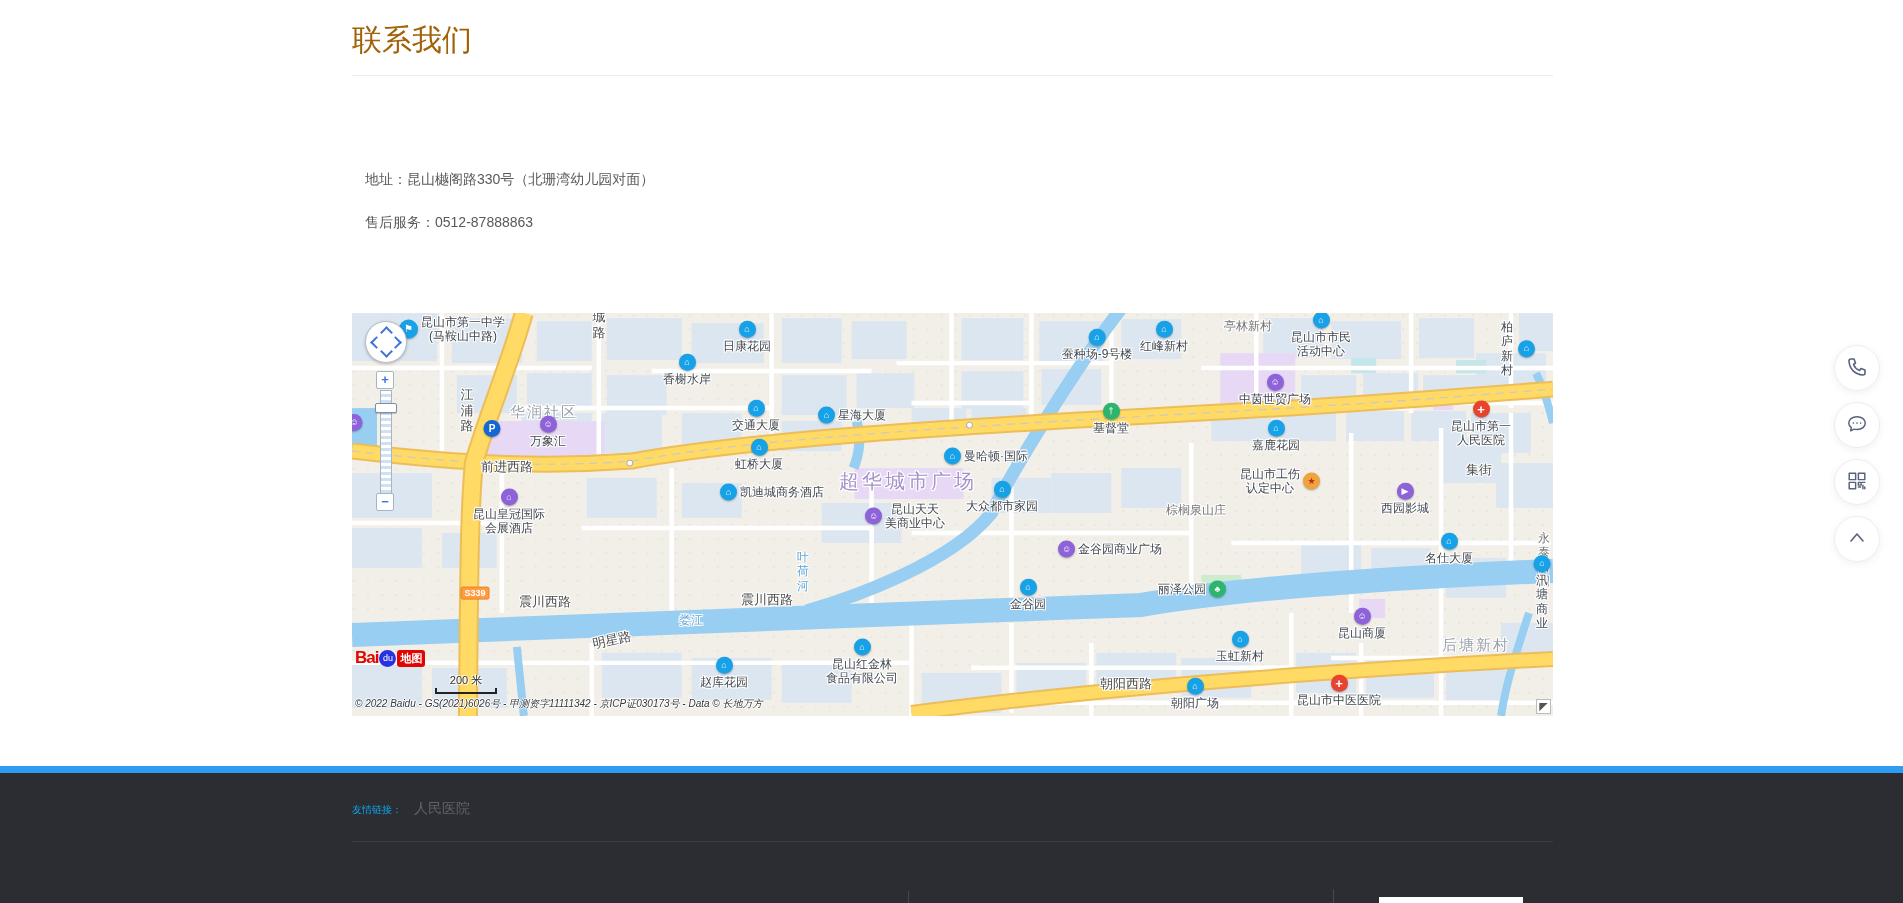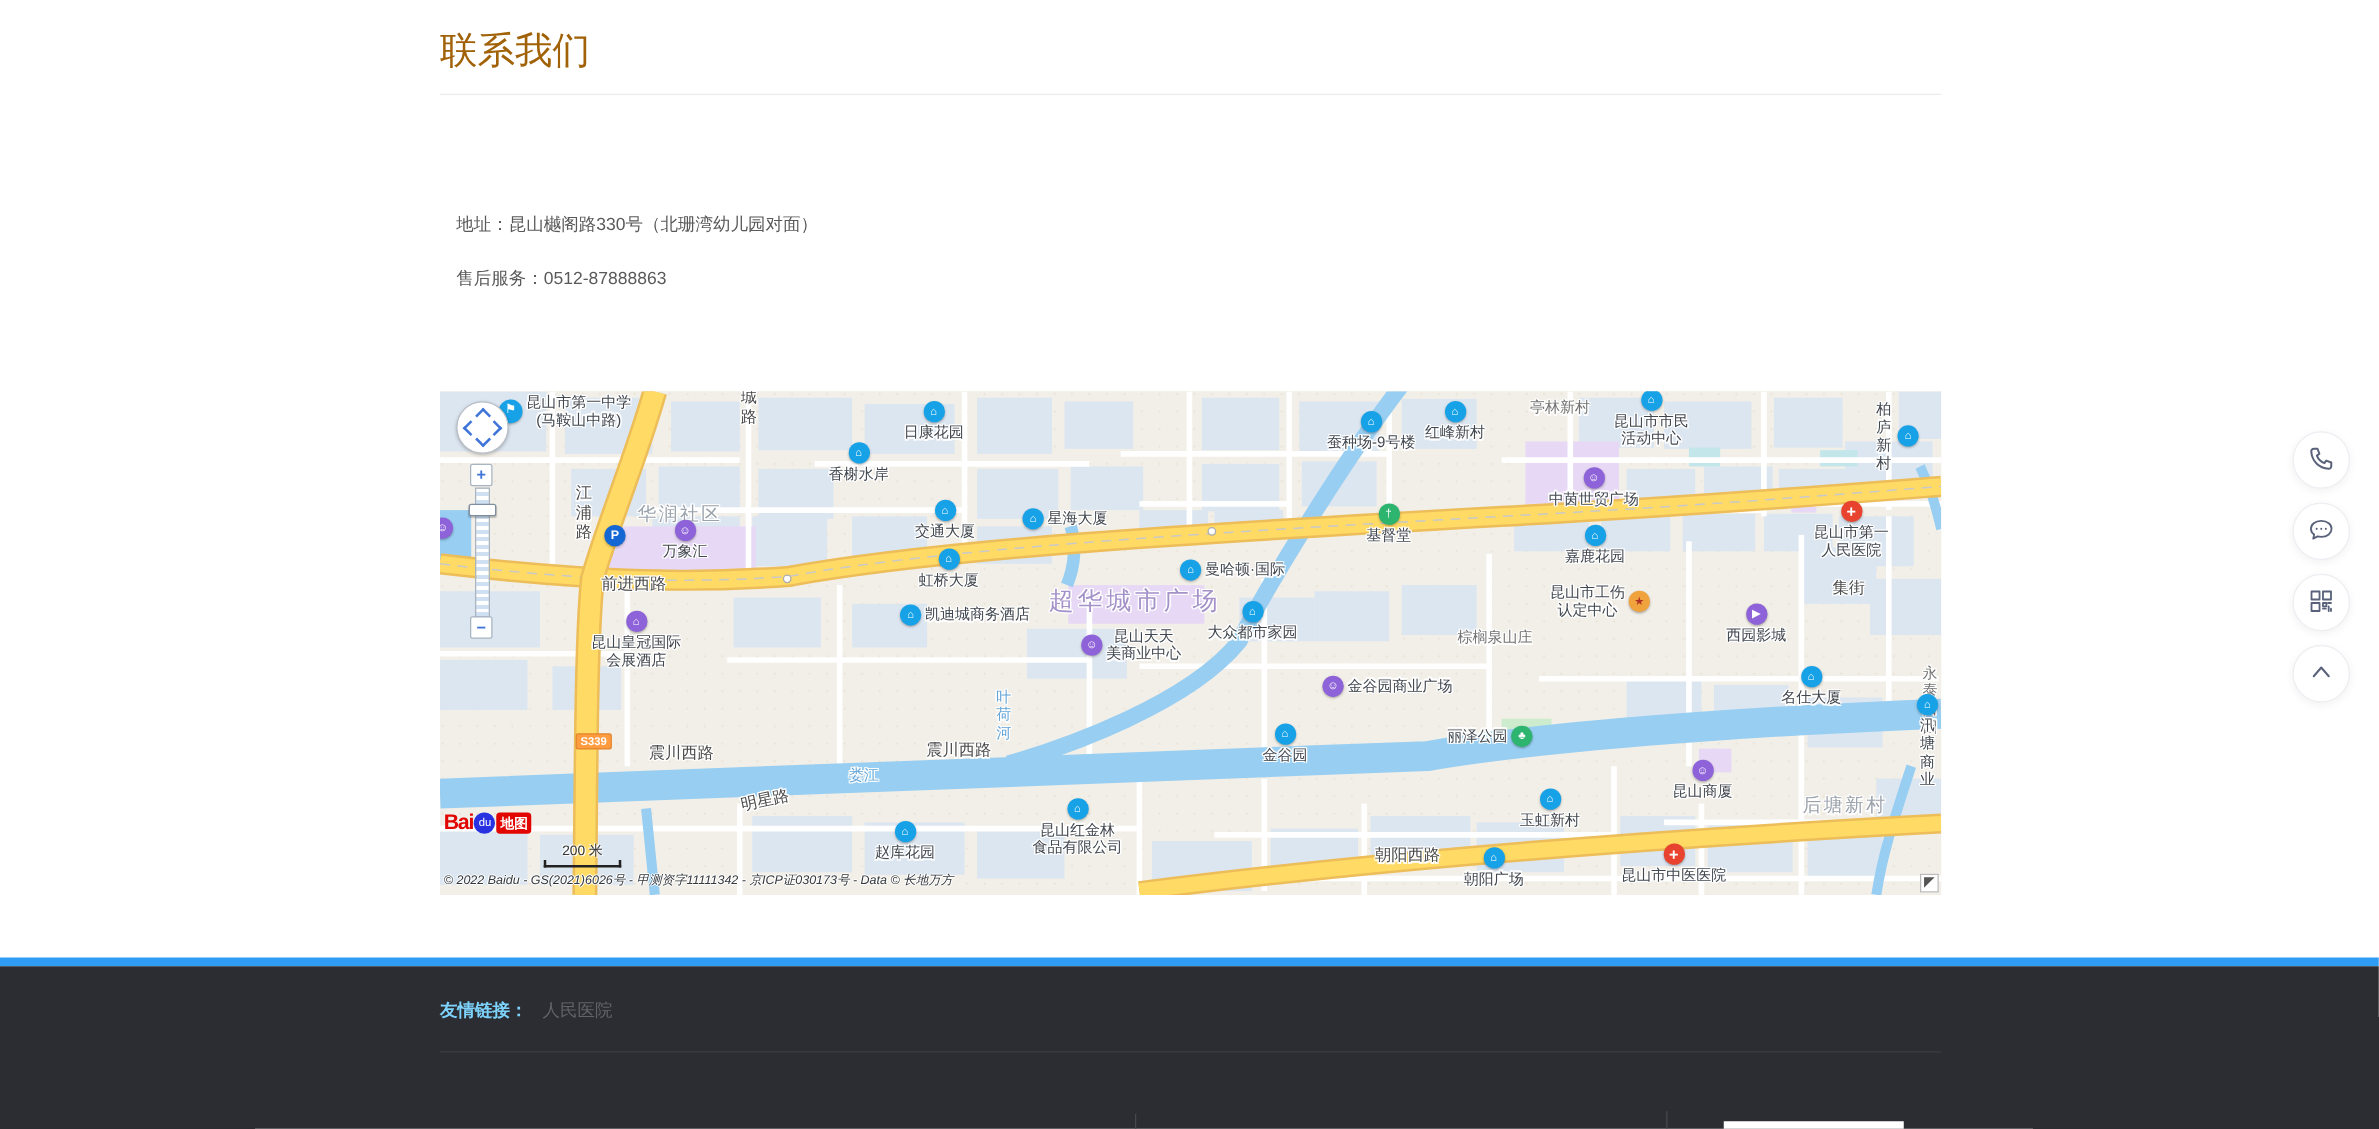--- a/index.html
+++ b/index.html
@@ -64,21 +64,21 @@
   .map-scale .txt{font-size:11px;color:#333;text-shadow:0 0 2px #fff,1px 1px #fff,-1px -1px #fff;}
   .map-scale .bar{height:4px;border-bottom:2px solid #222;border-left:2px solid #222;border-right:2px solid #222;}
   .map-copyright{position:absolute;left:3px;top:384px;z-index:6;font-size:10px;color:#33383d;
        text-shadow:-1px 0 #fff,1px 0 #fff,0 -1px #fff,0 1px #fff;white-space:nowrap;font-style:italic;}
   .map-corner{position:absolute;right:2px;bottom:2px;z-index:6;font-size:11px;color:#555;
        background:#fff;width:13px;height:13px;line-height:13px;text-align:center;border:1px solid #bbb;}
   
   .footer-accent{position:absolute;left:0;top:766px;width:1903px;height:7px;background:#2e9cf3;}
   .footer{position:absolute;left:0;top:773px;width:1903px;height:130px;background:#2b2d32;}
   .friend-links{position:absolute;left:352px;top:27px;display:flex;align-items:baseline;}
-  .fl-label{color:#7dd3fc;font-size:14px;font-weight:bold;}
+  .fl-label{color:#0ea5e9;font-size:10px;font-weight:normal;}
   .fl-link{color:#606369;font-size:14px;margin-left:12px;text-decoration:none;cursor:pointer;}
   .footer-divider{position:absolute;left:352px;top:68px;width:1201px;border-top:1px solid #3a3d43;}
   .fcol-div{position:absolute;top:118px;width:1px;height:12px;background:#45484d;}
   .fcol-div.d1{left:908px;} .fcol-div.d2{left:1333px;top:116px;height:14px;}
   .footer-qr{position:absolute;left:1379px;top:124px;width:144px;height:6px;background:#fff;}
   
   .fab{position:absolute;left:1834px;width:46px;height:46px;border-radius:50%;background:#fff;
        border:1px solid #eceef2;box-shadow:0 2px 8px rgba(0,0,0,.06);display:flex;align-items:center;
        justify-content:center;cursor:pointer;padding:0;}
   .fab svg{stroke:#59627a;fill:none;stroke-width:1.6;stroke-linecap:round;stroke-linejoin:round;}

